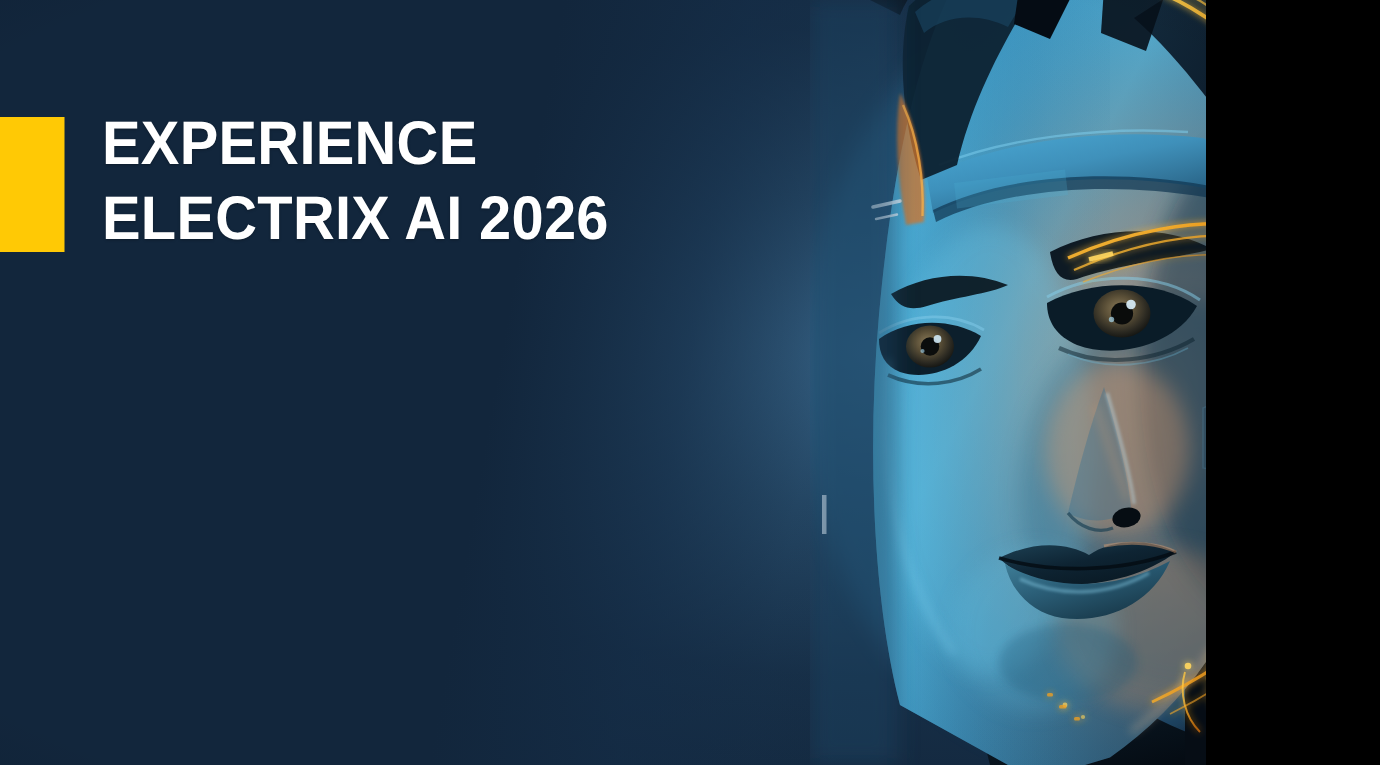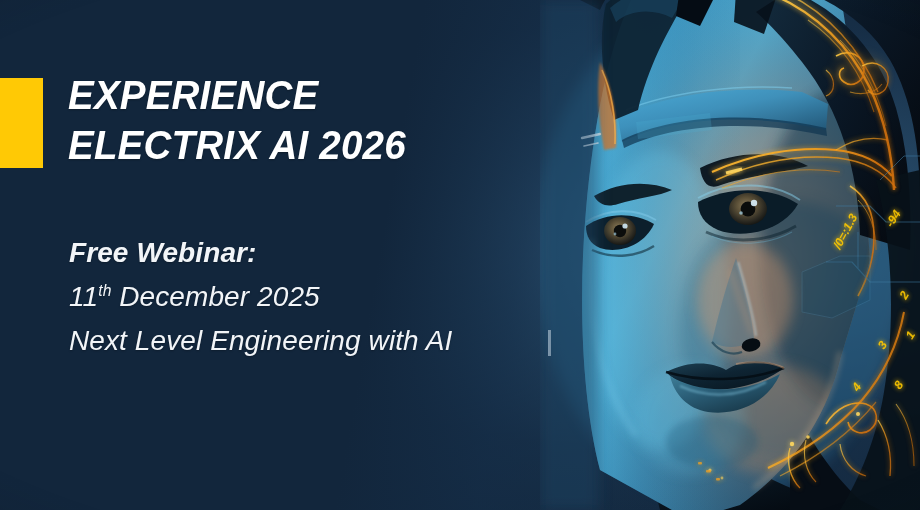--- a/index.html
+++ b/index.html
@@ -4,26 +4,25 @@
 <title>Electrix AI 2026 Webinar Banner</title>
 <style>
   html, body {
     margin: 0;
     padding: 0;
     background: #000;
   }
 
   .banner {
     position: relative;
-    width: 920px;
+    width: 804px;
     height: 510px;
     overflow: hidden;
     background: #12263c;
     font-family: "Liberation Sans", sans-serif;
-    font-style: italic;
     -webkit-font-smoothing: antialiased;
   }
 
   
   .bg-base {
     position: absolute;
     inset: 0;
     background: #12263c;
   }
   .bg-glow {
@@ -424,19 +423,14 @@
 
   <div class="bg-vignette"></div>
 
   <div class="accent-bar"></div>
 
   <div class="headline">
     <span class="hl-line">EXPERIENCE</span>
     <span class="hl-line">ELECTRIX AI 2026</span>
   </div>
 
-  <div class="body-copy">
-    <span class="bc-line bold">Free Webinar:</span>
-    <span class="bc-line"><span>11</span><span class="sup">th</span><span> December 2025</span></span>
-    <span class="bc-line">Next Level Engineering with AI</span>
-  </div>
 
 </div>
 
 </body></html>

